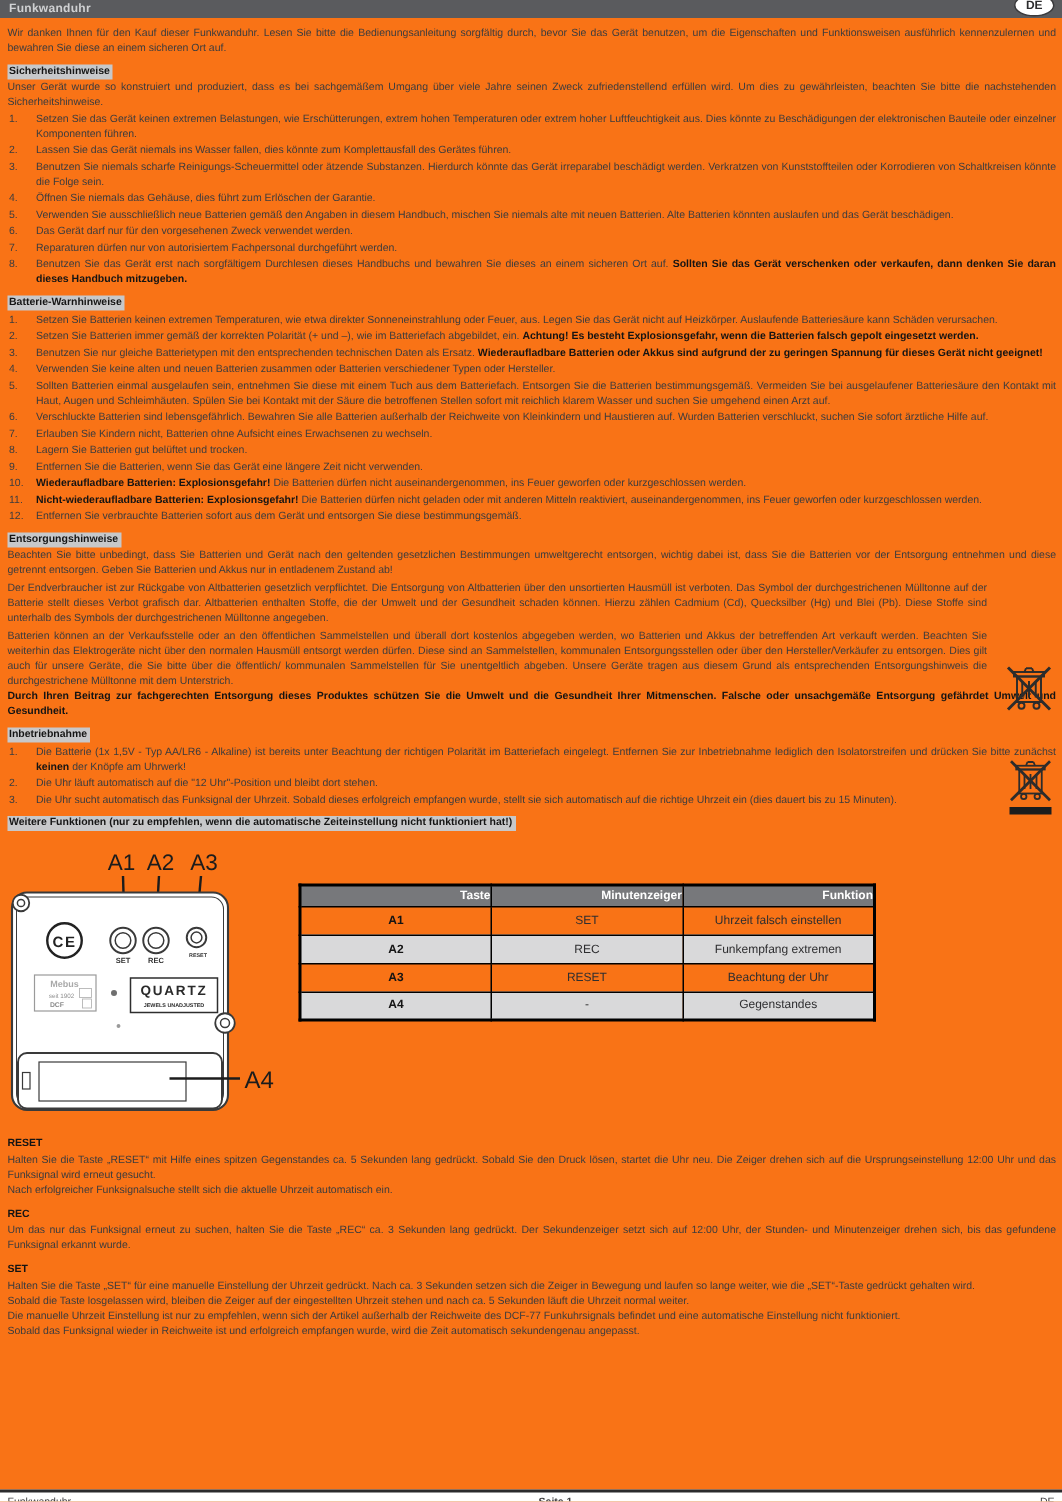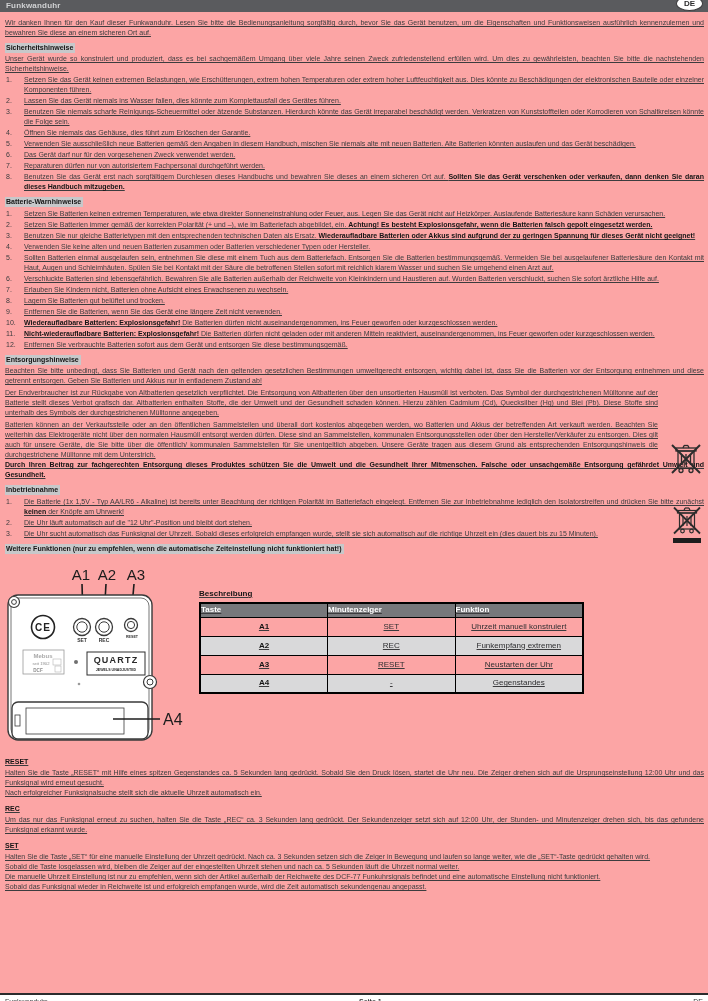--- a/index.html
+++ b/index.html
@@ -1,34 +1,34 @@
 <!DOCTYPE html>
 <html><head>
 <meta charset="utf-8">
 <style>
   * { margin:0; padding:0; box-sizing:border-box; }
   html,body { background:#e8e8e8; }
   .doc {
     position:relative; width:708px; height:1001px; margin:0 auto;
-    background:#fca5a5; overflow:hidden;
+    background:#f97316; overflow:hidden;
     font-family:"Liberation Sans", sans-serif;
     font-size:7px; line-height:10px; color:#3c3c3e;
   }
   .topbar {
     position:relative; height:12px; background:#5a5b5e;
     display:flex; align-items:center; padding:0 6px;
   }
   .topbar .title { color:#d0d1d3; font-weight:bold; font-size:8px; letter-spacing:.2px; }
   .lang-badge {
     position:absolute; right:5px; top:-4px; width:27px; height:15px;
     background:#fff; border:1.6px solid #3a3a3c; border-radius:50%;
     display:flex; align-items:center; justify-content:center;
     font-weight:bold; font-size:8px; color:#2c2c2e;
   }
-  .content { padding:6px 4px 0 5px;text-decoration:underline; }
+  .content { padding:6px 4px 0 5px; }
   p.body { text-align:justify; }
   b, strong { color:#141414; }
   .sec-head {
     display:inline-block; background:#c7c8ca; color:#151515;
     font-weight:bold; font-size:7px; padding:0 2px 0 1px; margin:5px 0 1px 0;
   }
   ol.doc-list { list-style:none; counter-reset:li; }
   ol.doc-list > li {
     counter-increment:li; position:relative; padding-left:19px;
     text-align:justify; margin-top:1px;
@@ -41,21 +41,21 @@
   .mt2 { margin-top:2px; }
   .bin-icon { position:absolute; }
   
   .figrow { display:flex; margin-top:3px; }
   .fig { width:192px; flex:0 0 192px; }
   .tablewrap { margin-left:2px; margin-top:31px; }
   .tcaption { font-weight:bold; font-size:8px; color:#161616; margin-bottom:3px; }
   table.desc { border-collapse:collapse; width:385px; border:2px solid #000; }
   table.desc th {
     background:#77787b; color:#fff; font-size:8px; font-weight:bold;
-    height:14px; border:1.5px solid #000; text-align:left;
+    height:14px; border:1.5px solid #000; text-align:right;
   }
   table.desc td {
     font-size:8px; height:19px; border:1.5px solid #000; text-align:center;
     color:#2e2e30;
   }
   table.desc tr:nth-child(even) td { background:#d9d9da; }
   table.desc td.key { font-weight:bold; color:#141414; }
   .sub-head { font-weight:bold; color:#141414; font-size:7px; margin:6px 0 1px 0; }
   .footer {
     position:absolute; left:0; bottom:-6px; width:708px;
@@ -186,44 +186,43 @@
             <rect x="7" y="144" width="136" height="37" rx="6" fill="#fff" stroke="#3a3a3a" stroke-width="1.3"></rect>
             <rect x="21" y="150" width="98" height="26" fill="#fff" stroke="#3a3a3a" stroke-width="0.8"></rect>
             <rect x="10" y="157" width="5" height="11" fill="none" stroke="#3a3a3a" stroke-width="0.8"></rect>
           </g>
           <line x1="108" y1="161" x2="155" y2="161" stroke="#1c1c1c" stroke-width="1.6"></line>
           <text x="158" y="167" font-size="16" fill="#1c1c1c">A4</text>
         </svg>
       </div>
 
       <div class="tablewrap">
-        <div class="tcaption">Beschreibung</div>
         <table class="desc">
           <thead>
             <tr>
               <th style="width:33.3%">Taste</th>
               <th style="width:33.3%">Minutenzeiger</th>
               <th>Funktion</th>
             </tr>
           </thead>
           <tbody>
             <tr>
               <td class="key">A1</td>
               <td>SET</td>
-              <td>Uhrzeit manuell konstruiert</td>
+              <td>Uhrzeit falsch einstellen</td>
             </tr>
             <tr>
               <td class="key">A2</td>
               <td>REC</td>
               <td>Funkempfang extremen</td>
             </tr>
             <tr>
               <td class="key">A3</td>
               <td>RESET</td>
-              <td>Neustarten der Uhr</td>
+              <td>Beachtung der Uhr</td>
             </tr>
             <tr>
               <td class="key">A4</td>
               <td>-</td>
               <td>Gegenstandes</td>
             </tr>
           </tbody>
         </table>
       </div>
     </div>

